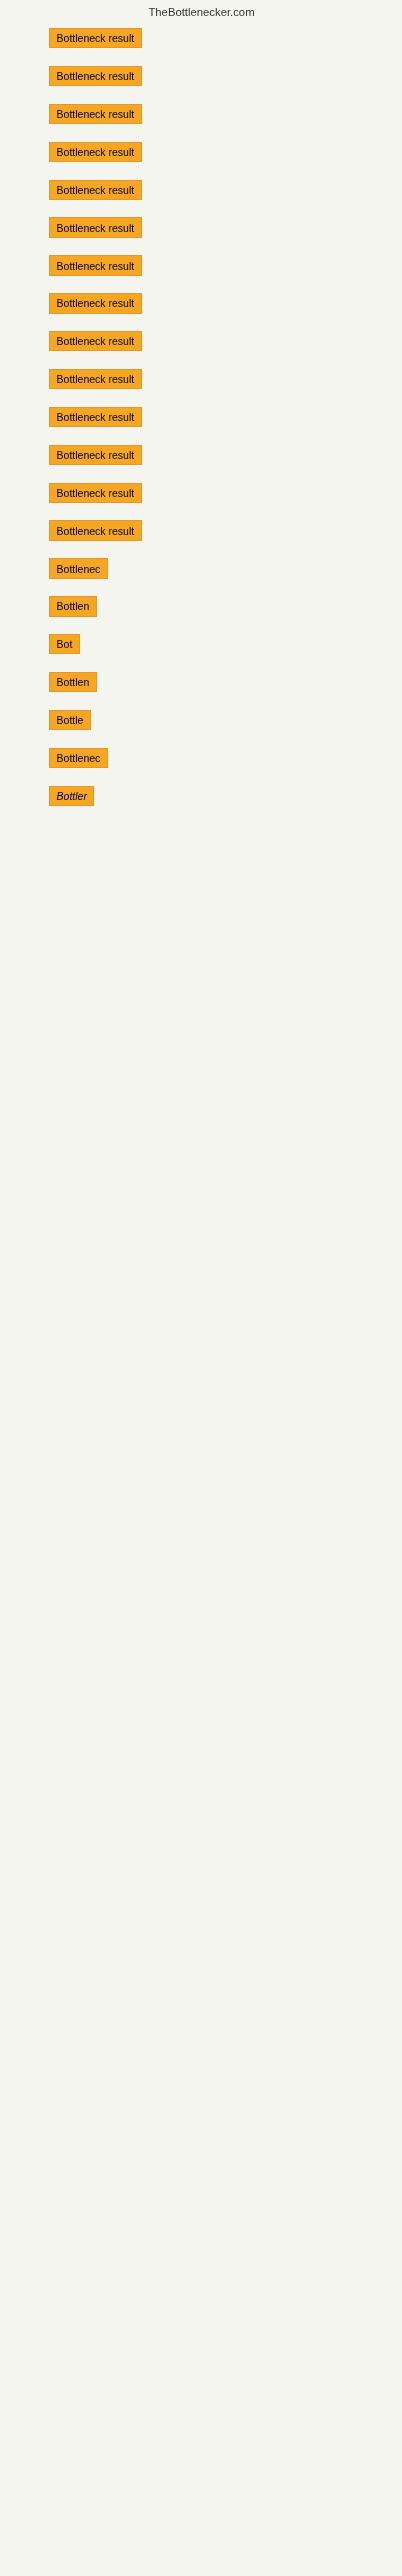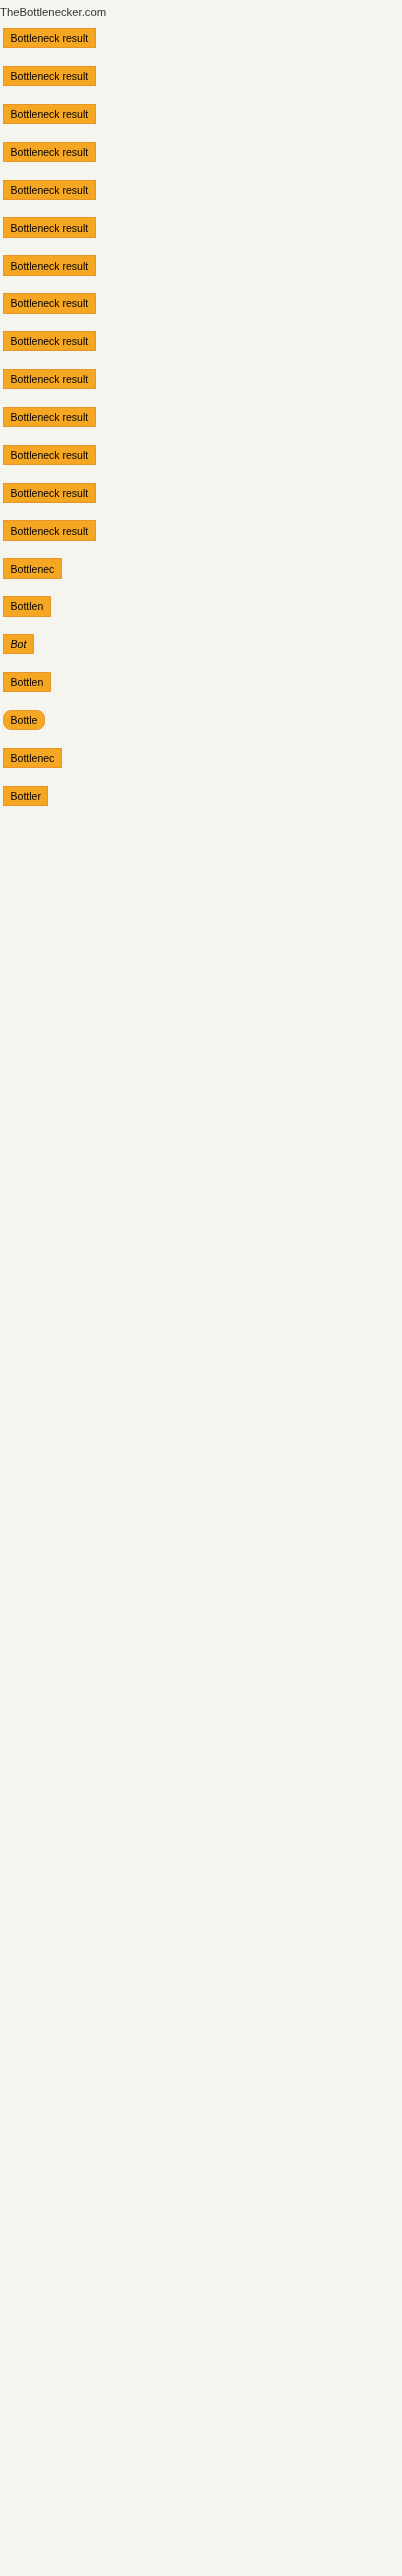--- a/index.html
+++ b/index.html
@@ -10,20 +10,21 @@
 
     body {
       width: 403px;
       min-height: 2576px;
       background-color: #f5f5f0;
       font-family: Arial, sans-serif;
       position: relative;
     }
 
     .site-title {
+      text-align: center;
       padding: 6.4px 0 9.7px 0;
       font-size: 11.3px;
       color: #333;
       font-weight: normal;
     }
 
     .bottleneck-item {
       margin: 0 0 14.5px 0;
       padding: 0 0 0 3.2px;
     }
@@ -31,20 +32,21 @@
     .bottleneck-badge {
       display: inline-block;
       background-color: #f5a623;
       color: #000;
       font-size: 10.5px;
       font-weight: normal;
       padding: 3.2px 6.4px;
       border: 0.8px solid #e8952a;
       white-space: nowrap;
       overflow: hidden;
+      margin-left: 46px;
     }
   </style>
 </head>
 <body>
 
 <div class="site-title">
   <span>TheBottlenecker.com</span>
 </div>
 
 <div id="items-container">
@@ -57,19 +59,19 @@
     <div class="bottleneck-item"><div class="bottleneck-badge" style="max-width: 97px;">Bottleneck result</div></div>
     <div class="bottleneck-item"><div class="bottleneck-badge" style="max-width: 97px;">Bottleneck result</div></div>
     <div class="bottleneck-item"><div class="bottleneck-badge" style="max-width: 97px;">Bottleneck result</div></div>
     <div class="bottleneck-item"><div class="bottleneck-badge" style="max-width: 97px;">Bottleneck result</div></div>
     <div class="bottleneck-item"><div class="bottleneck-badge" style="max-width: 97px;">Bottleneck result</div></div>
     <div class="bottleneck-item"><div class="bottleneck-badge" style="max-width: 97px;">Bottleneck result</div></div>
     <div class="bottleneck-item"><div class="bottleneck-badge" style="max-width: 97px;">Bottleneck result</div></div>
     <div class="bottleneck-item"><div class="bottleneck-badge" style="max-width: 97px;">Bottleneck result</div></div>
     <div class="bottleneck-item"><div class="bottleneck-badge" style="max-width: 64px;">Bottlenec</div></div>
     <div class="bottleneck-item"><div class="bottleneck-badge" style="max-width: 55px;">Bottlen</div></div>
-    <div class="bottleneck-item"><div class="bottleneck-badge" style="max-width: 32px; font-style: italic;">Bot</div></div>
+    <div class="bottleneck-item"><div class="bottleneck-badge" style="max-width: 32px;">Bot</div></div>
     <div class="bottleneck-item"><div class="bottleneck-badge" style="max-width: 55px;">Bottlen</div></div>
-    <div class="bottleneck-item"><div class="bottleneck-badge" style="max-width: 47px; border-radius: 8px;">Bottle</div></div>
+    <div class="bottleneck-item"><div class="bottleneck-badge" style="max-width: 47px;">Bottle</div></div>
     <div class="bottleneck-item"><div class="bottleneck-badge" style="max-width: 63px;">Bottlenec</div></div>
-    <div class="bottleneck-item"><div class="bottleneck-badge" style="max-width: 47px;">Bottler</div></div>
+    <div class="bottleneck-item"><div class="bottleneck-badge" style="max-width: 47px; font-style: italic;">Bottler</div></div>
   </div>
 
 
 </body></html>

